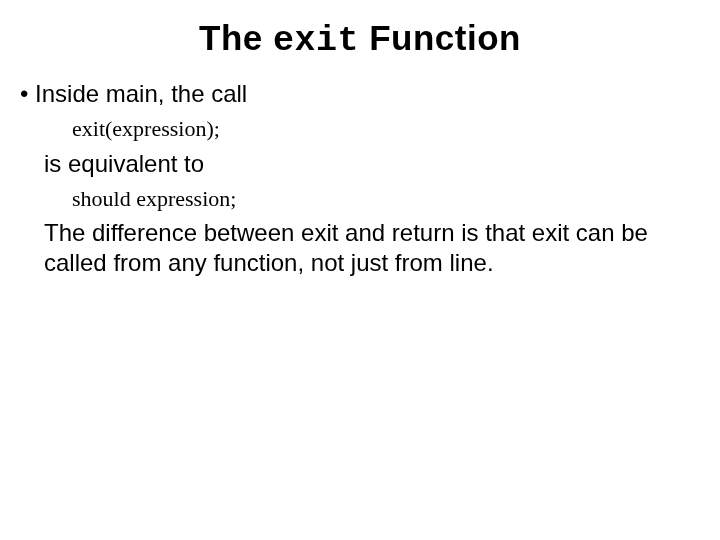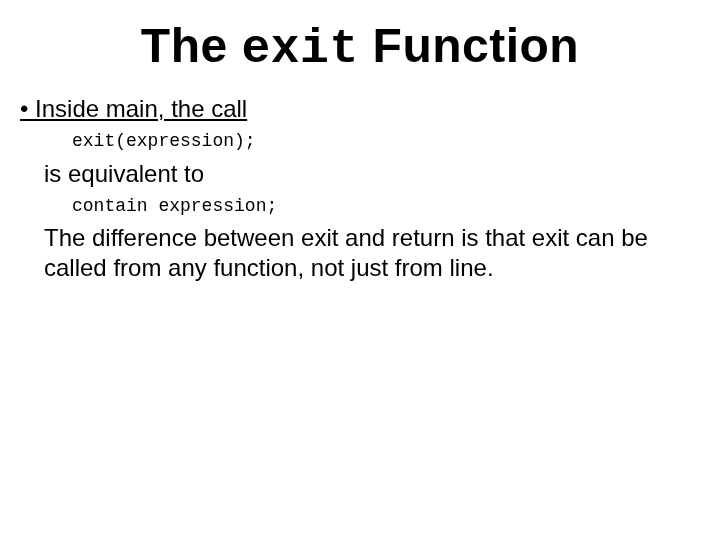--- a/index.html
+++ b/index.html
@@ -12,44 +12,43 @@
     color: #000;
   }
   .slide {
     box-sizing: border-box;
     width: 720px;
     height: 540px;
     padding: 18px 20px 20px 20px;
   }
   .title {
     text-align: center;
-    font-size: 48px;
+    font-size: 35px;
     font-weight: bold;
     margin: 0 0 18px 0;
     letter-spacing: 0.5px;
   }
   .title .mono {
     font-family: "Courier New", Courier, monospace;
     font-weight: bold;
   }
   .body {
     font-size: 24px;
     line-height: 1.25;
   }
   .bullet {
     margin: 0 0 6px 0;
-    text-decoration: underline;
   }
   .sub {
     margin-left: 24px;
     margin-bottom: 6px;
   }
   .code {
-    font-family: Liberation Mono, monospace;
-    font-size: 18px;
+    font-family: Liberation Serif, serif;
+    font-size: 22px;
     margin-left: 52px;
     margin-bottom: 6px;
     margin-top: 2px;
   }
   .gap {
     height: 30px;
   }
 </style>
 </head>
 <body>
@@ -58,21 +57,21 @@
 
   <h1 class="title">
     <span>The </span><span class="mono">exit</span><span> Function</span>
   </h1>
 
   <div class="body">
 
     <div class="bullet">• Inside main, the call</div>
     <div class="code">exit(expression);</div>
     <div class="sub">is equivalent to</div>
-    <div class="code">contain expression;</div>
+    <div class="code">should expression;</div>
     <div class="sub">The difference between exit and return is that exit can be called from any function, not just from line.</div>
 
     <div class="gap"></div>
 
 
   </div>
 
 </div>
 
 </body></html>

